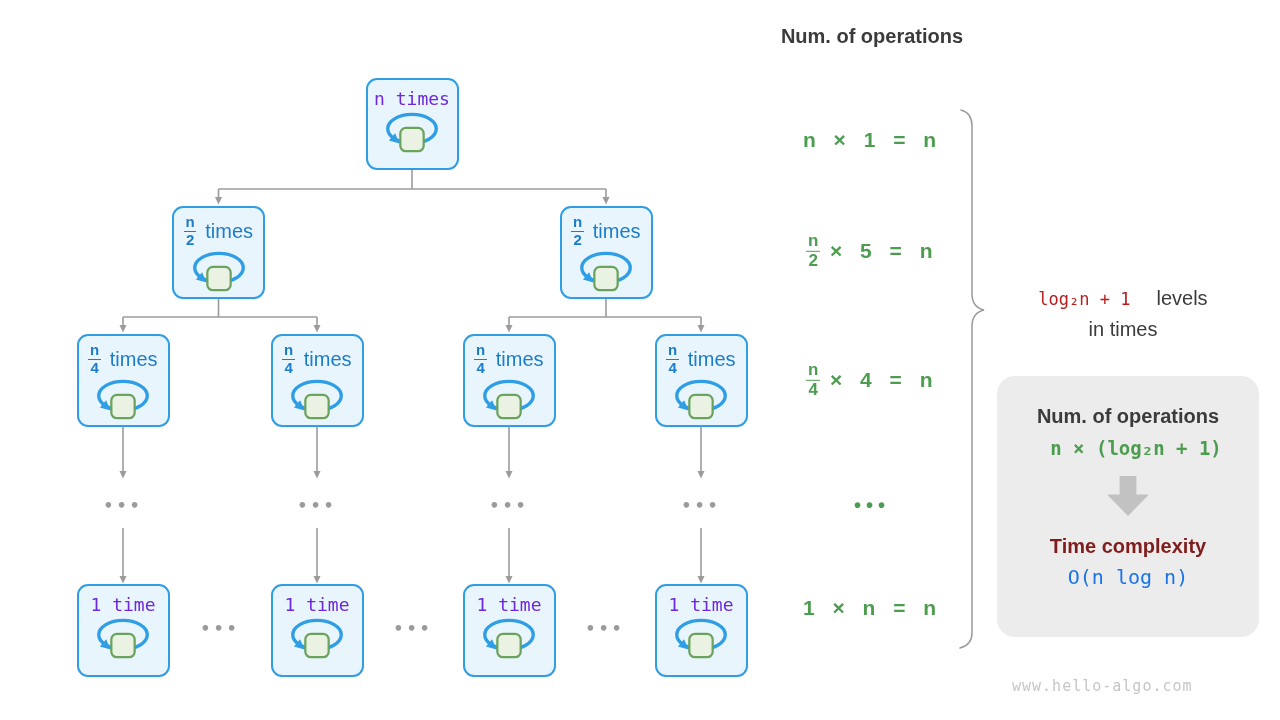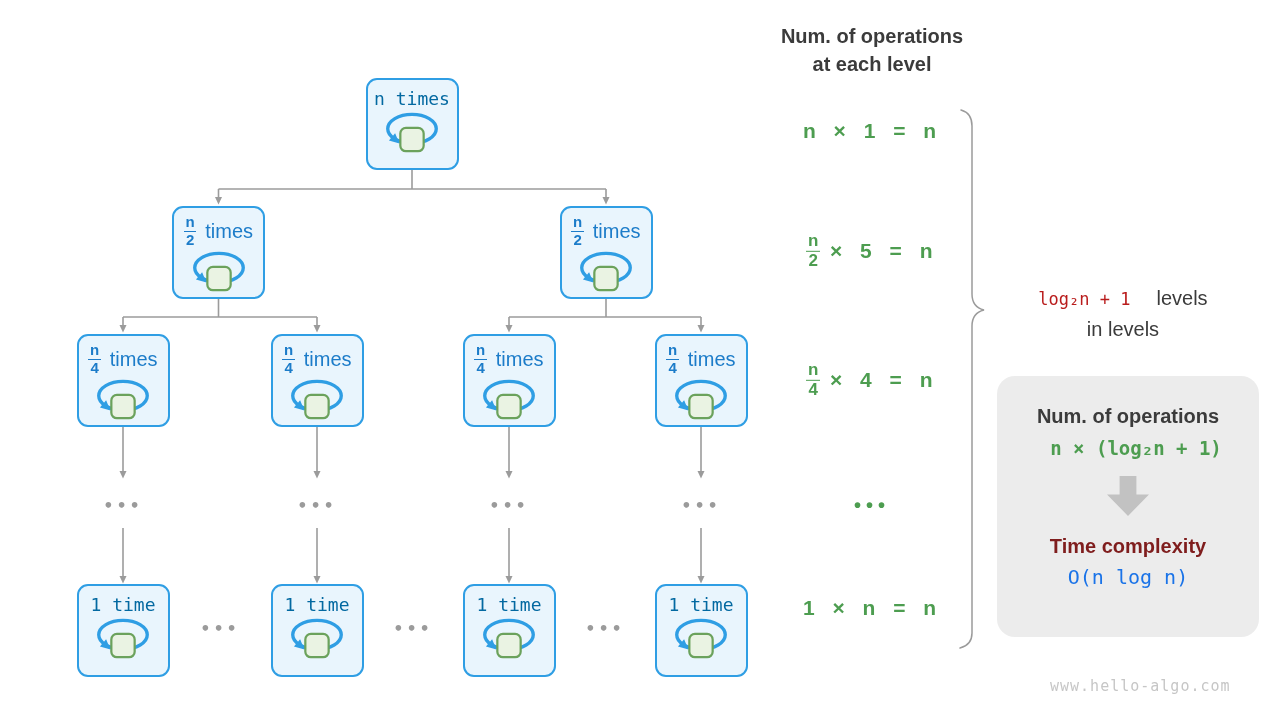--- a/index.html
+++ b/index.html
@@ -10,21 +10,21 @@
   svg.overlay { position:absolute; left:0; top:0; pointer-events:none; }
 
   
   .node {
     position:absolute; width:93px; height:93px; box-sizing:border-box;
     background:#e9f5fd; border:2.5px solid #2f9ee4; border-radius:11px;
     display:flex; flex-direction:column; align-items:center;
   }
   .nlabel-mono {
     font-family:"DejaVu Sans Mono", monospace; font-size:18px; font-weight:500;
-    color:#0369a1; margin-top:8px; white-space:nowrap;
+    color:#6d28d9; margin-top:8px; white-space:nowrap;
   }
   .nlabel-frac {
     display:flex; align-items:center; gap:9px; margin-top:6px; color:#1c7cc9;
   }
   .frac {
     display:flex; flex-direction:column; align-items:center;
     font-size:15px; font-weight:700; line-height:1.1;
   }
   .frac .den { border-top:1.6px solid #1c7cc9; padding:0 2px; }
   .word-times { font-size:20px; }
@@ -80,21 +80,21 @@
   .sb-arrow {
     margin-top:17px; width:42px; height:40px; background:#c2c2c2;
     clip-path:polygon(30% 0, 70% 0, 70% 46%, 100% 46%, 50% 100%, 0 46%, 30% 46%);
   }
   .sb-formula-blue {
     margin-top:7px; font-family:"DejaVu Sans Mono", monospace;
     font-weight:400; font-size:20px; color:#1a73e8;
   }
 
   .footer {
-    position:absolute; left:1050px; top:677px;
+    position:absolute; left:1012px; top:677px;
     font-family:"DejaVu Sans Mono", monospace; font-size:15px;
     color:#c6c6c6; letter-spacing:1px;
   }
 </style>
 </head>
 <body>
 
 <div class="canvas">
 
   <svg width="0" height="0" style="position:absolute" aria-hidden="true">
@@ -251,24 +251,23 @@
         <use href="#loopsym"></use>
       </svg>
   </div>
 
   <div class="tdots" style="left:220px; top:628px;">•••</div>
   <div class="tdots" style="left:413px; top:628px;">•••</div>
   <div class="tdots" style="left:605px; top:628px;">•••</div>
 
   <div class="rc-header">
     <div>Num. of operations</div>
-    <div>at each level</div>
-  </div>
-
-  <div class="formula" style="top:131px;">
+  </div>
+
+  <div class="formula" style="top:140px;">
     <span class="spaced">n × 1 = n</span>
   </div>
 
   <div class="formula" style="top:251px;">
     <span class="gfrac">
         <span>n</span>
         <span class="den">2</span>
       </span>
     <span class="spaced">× 5 = n</span>
   </div>
@@ -290,21 +289,21 @@
   </div>
 
   <svg class="overlay" width="1280" height="720" viewBox="0 0 1280 720">
     <path d="M961,110 Q972,113 972,126 L972,294 Q972,307 984,310 Q972,313 972,326 L972,633 Q972,645 960,648" fill="none" stroke="#9b9b9b" stroke-width="1.5" stroke-linecap="round"></path>
   </svg>
 
   <div class="levels-label">
     <div>
       <span class="green-mono">log₂n + 1</span><span class="dark">levels</span>
     </div>
-    <div>in levels</div>
+    <div>in times</div>
   </div>
 
   <div class="summary-box">
     <div class="sb-title">Num. of operations</div>
     <div class="sb-formula-green">n × (log₂n + 1)</div>
     <div class="sb-arrow"></div>
     <div class="sb-title2">Time complexity</div>
     <div class="sb-formula-blue">O(n log n)</div>
   </div>
 

